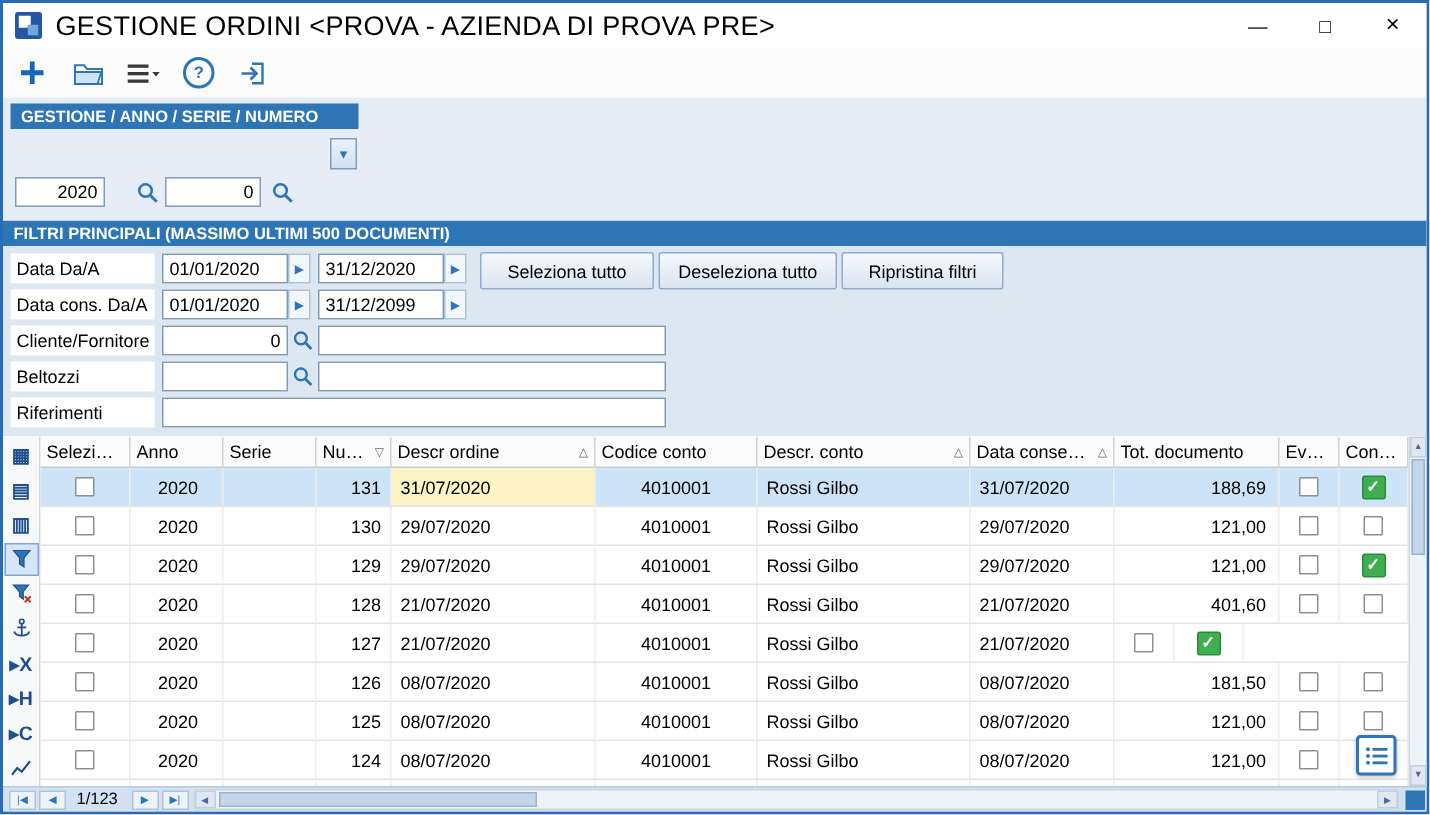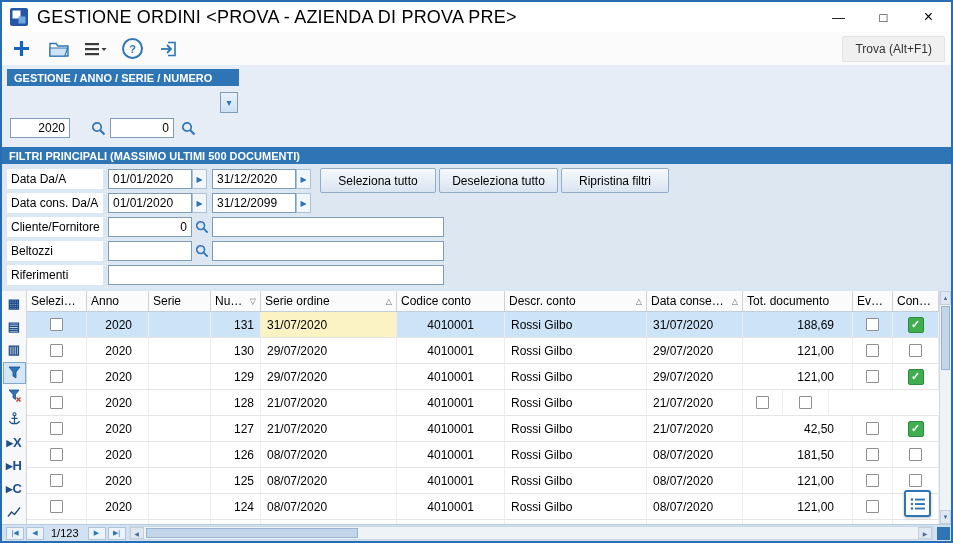--- a/index.html
+++ b/index.html
@@ -48,21 +48,21 @@
   .table-wrap{flex:1;display:flex;flex-direction:column;overflow:hidden}
   .t-header{display:flex;flex:0 0 20px;height:20px;background:#fbfbfb;border-bottom:1px solid #c5cdd6}
   .th{display:flex;align-items:center;justify-content:space-between;padding:0 4px;border-right:1px solid #d2d2d2;box-sizing:border-box;overflow:hidden}
   .th span{white-space:nowrap;overflow:hidden;text-overflow:ellipsis}
   .sort{font-size:8px;color:#6a6a6a;margin-left:2px;flex:0 0 auto}
   .t-row{display:flex;flex:0 0 25px;height:25px;border-bottom:1px solid #e4e4e4;background:#fff}
   .t-row.selected{background:#cde4f8}
   .t-cell{display:flex;align-items:center;border-right:1px solid #ededed;box-sizing:border-box;overflow:hidden;white-space:nowrap}
   .t-cell.focused{background:#fcf3c5}
   .c-right{justify-content:flex-end}.c-center{justify-content:center}.c-left{justify-content:flex-start}
-  .pl6{padding-left:6px}.pr6{padding-right:6px}.pr16{padding-right:16px}.pr24{padding-right:18px}.pr30{padding-right:30px}
+  .pl6{padding-left:6px}.pr6{padding-right:6px}.pr16{padding-right:16px}.pr24{padding-right:8px}.pr30{padding-right:30px}
   .cb{width:13px;height:13px;box-sizing:border-box;border:1px solid #8f8f8f;background:#fff;border-radius:1px}
   .cb.checked-green{width:16px;height:16px;background:#3fae4e;border:1px solid #2c8a3c;border-radius:2px;color:#fff;font-size:11px;font-weight:bold;display:flex;align-items:center;justify-content:center}
 
   .v-scroll{flex:0 0 12px;width:12px;background:#eef3f8;border-left:1px solid #d0d8e0;display:flex;flex-direction:column;box-sizing:border-box}
   .v-btn{height:14px;flex:0 0 14px;display:flex;align-items:center;justify-content:center;font-size:6px;color:#4a6d96;background:#dfe8f2;border:1px solid #c2cfdd;box-sizing:border-box}
   .v-thumb{height:64px;flex:0 0 64px;background:#c3d5e8;border:1px solid #9ab4d0;margin:1px;box-sizing:border-box}
   .v-spacer{flex:1}
 
   .float-btn{position:absolute;right:20px;bottom:7px;width:27px;height:27px;box-sizing:border-box;background:#fff;border:2px solid #2e75b6;border-radius:3px;display:flex;align-items:center;justify-content:center;box-shadow:0 1px 3px rgba(0,0,0,.25)}
 
@@ -118,21 +118,20 @@
     <div class="tb-btn">
       <div class="help-circle">?</div>
     </div>
     <div class="tb-btn">
       <svg width="19" height="16" viewBox="0 0 19 16">
         <path d="M8 1.5h7v13H8" fill="none" stroke="#2e75b6" stroke-width="1.6"></path>
         <path d="M1 8h9" stroke="#2e75b6" stroke-width="1.8"></path>
         <path d="M7 4l4 4-4 4" fill="none" stroke="#2e75b6" stroke-width="1.8"></path>
       </svg>
     </div>
-    <div class="find-label">Trova (Alt+F1)</div>
   </div>
 
   <div class="doc-area">
     <div class="section-bar doc-bar">GESTIONE / ANNO / SERIE / NUMERO</div>
     <div class="combo-btn">
       <span>▾</span>
     </div>
     <input class="num-input" style="top: 53px; left: 8px; width: 60px;" value="2020">
     <div class="lens-btn" style="top:53px;left:86px">
       <svg width="15" height="15" viewBox="0 0 15 15">
@@ -241,21 +240,21 @@
             <span>Anno</span>
           </div>
           <div class="th" style="width: 62px;">
             <span>Serie</span>
           </div>
           <div class="th" style="width: 50px;">
             <span>Numero</span>
             <span class="sort">▽</span>
           </div>
           <div class="th" style="width: 136px;">
-            <span>Serie ordine</span>
+            <span>Descr ordine</span>
             <span class="sort">△</span>
           </div>
           <div class="th" style="width: 108px; text-align: right;">
             <span>Codice conto</span>
           </div>
           <div class="th" style="width: 142px;">
             <span>Descr. conto</span>
             <span class="sort">△</span>
           </div>
           <div class="th" style="width: 96px;">
@@ -334,39 +333,39 @@
             <div class="t-cell c-center" style="width: 60px;">
               <span class="cb"></span>
             </div>
             <div class="t-cell c-right pr16" style="width: 62px;">2020</div>
             <div class="t-cell c-right pr16" style="width: 62px;"></div>
             <div class="t-cell c-right pr6" style="width: 50px;">128</div>
             <div class="t-cell c-left pl6" style="width: 136px;">21/07/2020</div>
             <div class="t-cell c-right pr30" style="width: 108px;">4010001</div>
             <div class="t-cell c-left pl6" style="width: 142px;">Rossi Gilbo</div>
             <div class="t-cell c-left pl6" style="width: 96px;">21/07/2020</div>
+            <div class="t-cell c-right pr24" style="width: 110px;">401,60</div>
             <div class="t-cell c-center" style="width: 40px;">
               <span class="cb"></span>
             </div>
             <div class="t-cell c-center" style="width: 46px;">
               <span class="cb"></span>
             </div>
           </div>
           <div class="t-row">
             <div class="t-cell c-center" style="width: 60px;">
               <span class="cb"></span>
             </div>
             <div class="t-cell c-right pr16" style="width: 62px;">2020</div>
             <div class="t-cell c-right pr16" style="width: 62px;"></div>
             <div class="t-cell c-right pr6" style="width: 50px;">127</div>
             <div class="t-cell c-left pl6" style="width: 136px;">21/07/2020</div>
             <div class="t-cell c-right pr30" style="width: 108px;">4010001</div>
             <div class="t-cell c-left pl6" style="width: 142px;">Rossi Gilbo</div>
             <div class="t-cell c-left pl6" style="width: 96px;">21/07/2020</div>
-            <div class="t-cell c-right pr24" style="width: 110px;">42,50</div>
             <div class="t-cell c-center" style="width: 40px;">
               <span class="cb"></span>
             </div>
             <div class="t-cell c-center" style="width: 46px;">
               <span class="cb checked-green">✓</span>
             </div>
           </div>
           <div class="t-row">
             <div class="t-cell c-center" style="width: 60px;">
               <span class="cb"></span>

